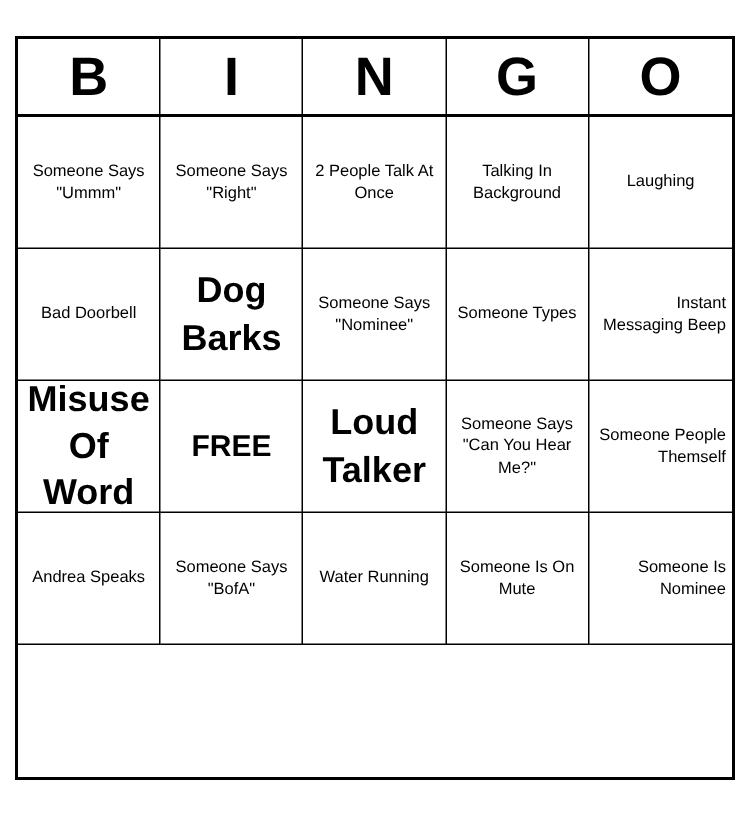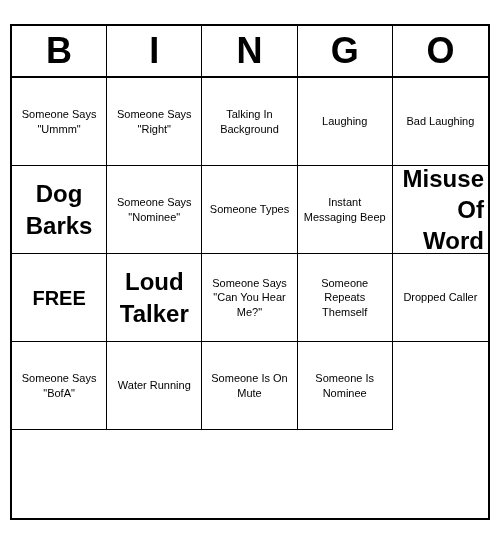--- a/index.html
+++ b/index.html
@@ -71,31 +71,32 @@
   <div class="bingo-header">
   <div class="bingo-header-cell">B</div>
       <div class="bingo-header-cell">I</div>
       <div class="bingo-header-cell">N</div>
       <div class="bingo-header-cell">G</div>
       <div class="bingo-header-cell">O</div>
     </div>
   <div class="bingo-grid">
   <div class="bingo-cell">Someone Says "Ummm"</div>
       <div class="bingo-cell">Someone Says "Right"</div>
+      <div class="bingo-cell">2 People Talk At Once</div>
       <div class="bingo-cell">Talking In Background</div>
       <div class="bingo-cell">Laughing</div>
-      <div class="bingo-cell">Bad Laughing</div>
+      <div class="bingo-cell">Bad Doorbell</div>
       <div class="bingo-cell large">Dog Barks</div>
       <div class="bingo-cell">Someone Says "Nominee"</div>
       <div class="bingo-cell">Someone Types</div>
       <div class="bingo-cell">Instant Messaging Beep</div>
       <div class="bingo-cell large">Misuse Of Word</div>
       <div class="bingo-cell free">FREE</div>
       <div class="bingo-cell large">Loud Talker</div>
       <div class="bingo-cell">Someone Says "Can You Hear Me?"</div>
-      <div class="bingo-cell">Someone Repeats Themself</div>
-      <div class="bingo-cell">Dropped Caller</div>
+      <div class="bingo-cell">Someone People Themself</div>
+      <div class="bingo-cell">Andrea Speaks</div>
       <div class="bingo-cell">Someone Says "BofA"</div>
       <div class="bingo-cell">Water Running</div>
       <div class="bingo-cell">Someone Is On Mute</div>
       <div class="bingo-cell">Someone Is Nominee</div>
     </div>
 </div>
 
 </body></html>

